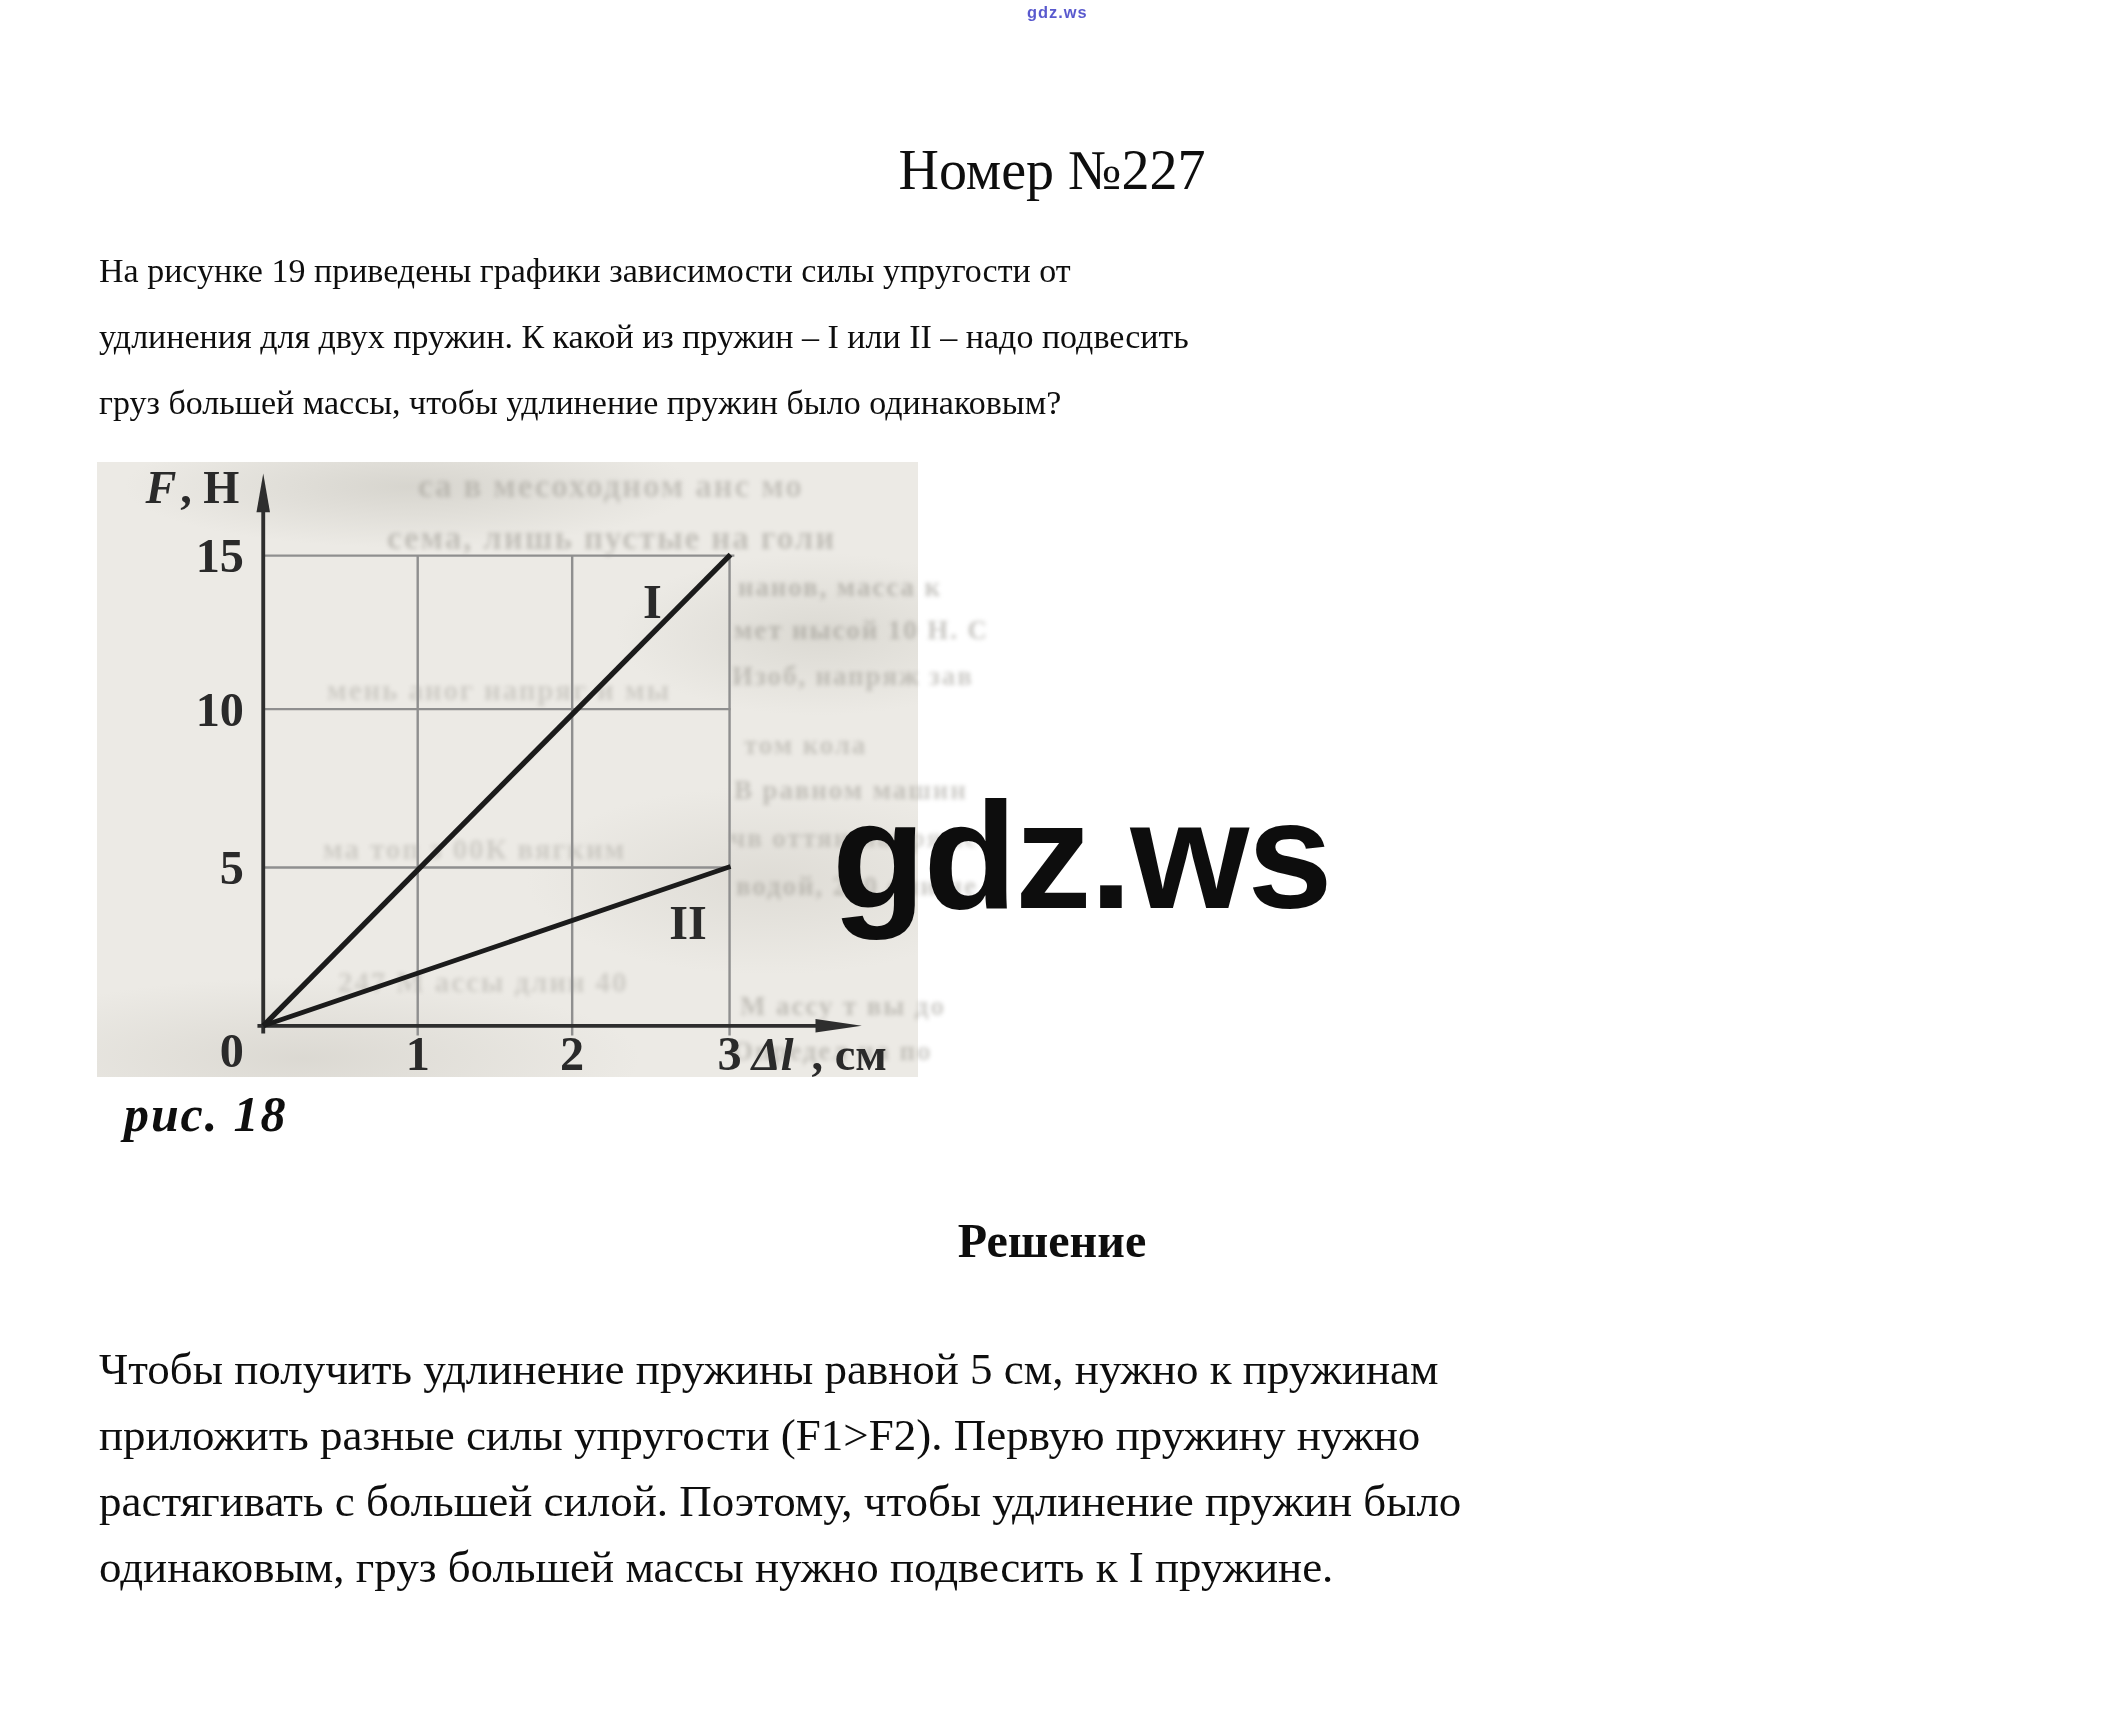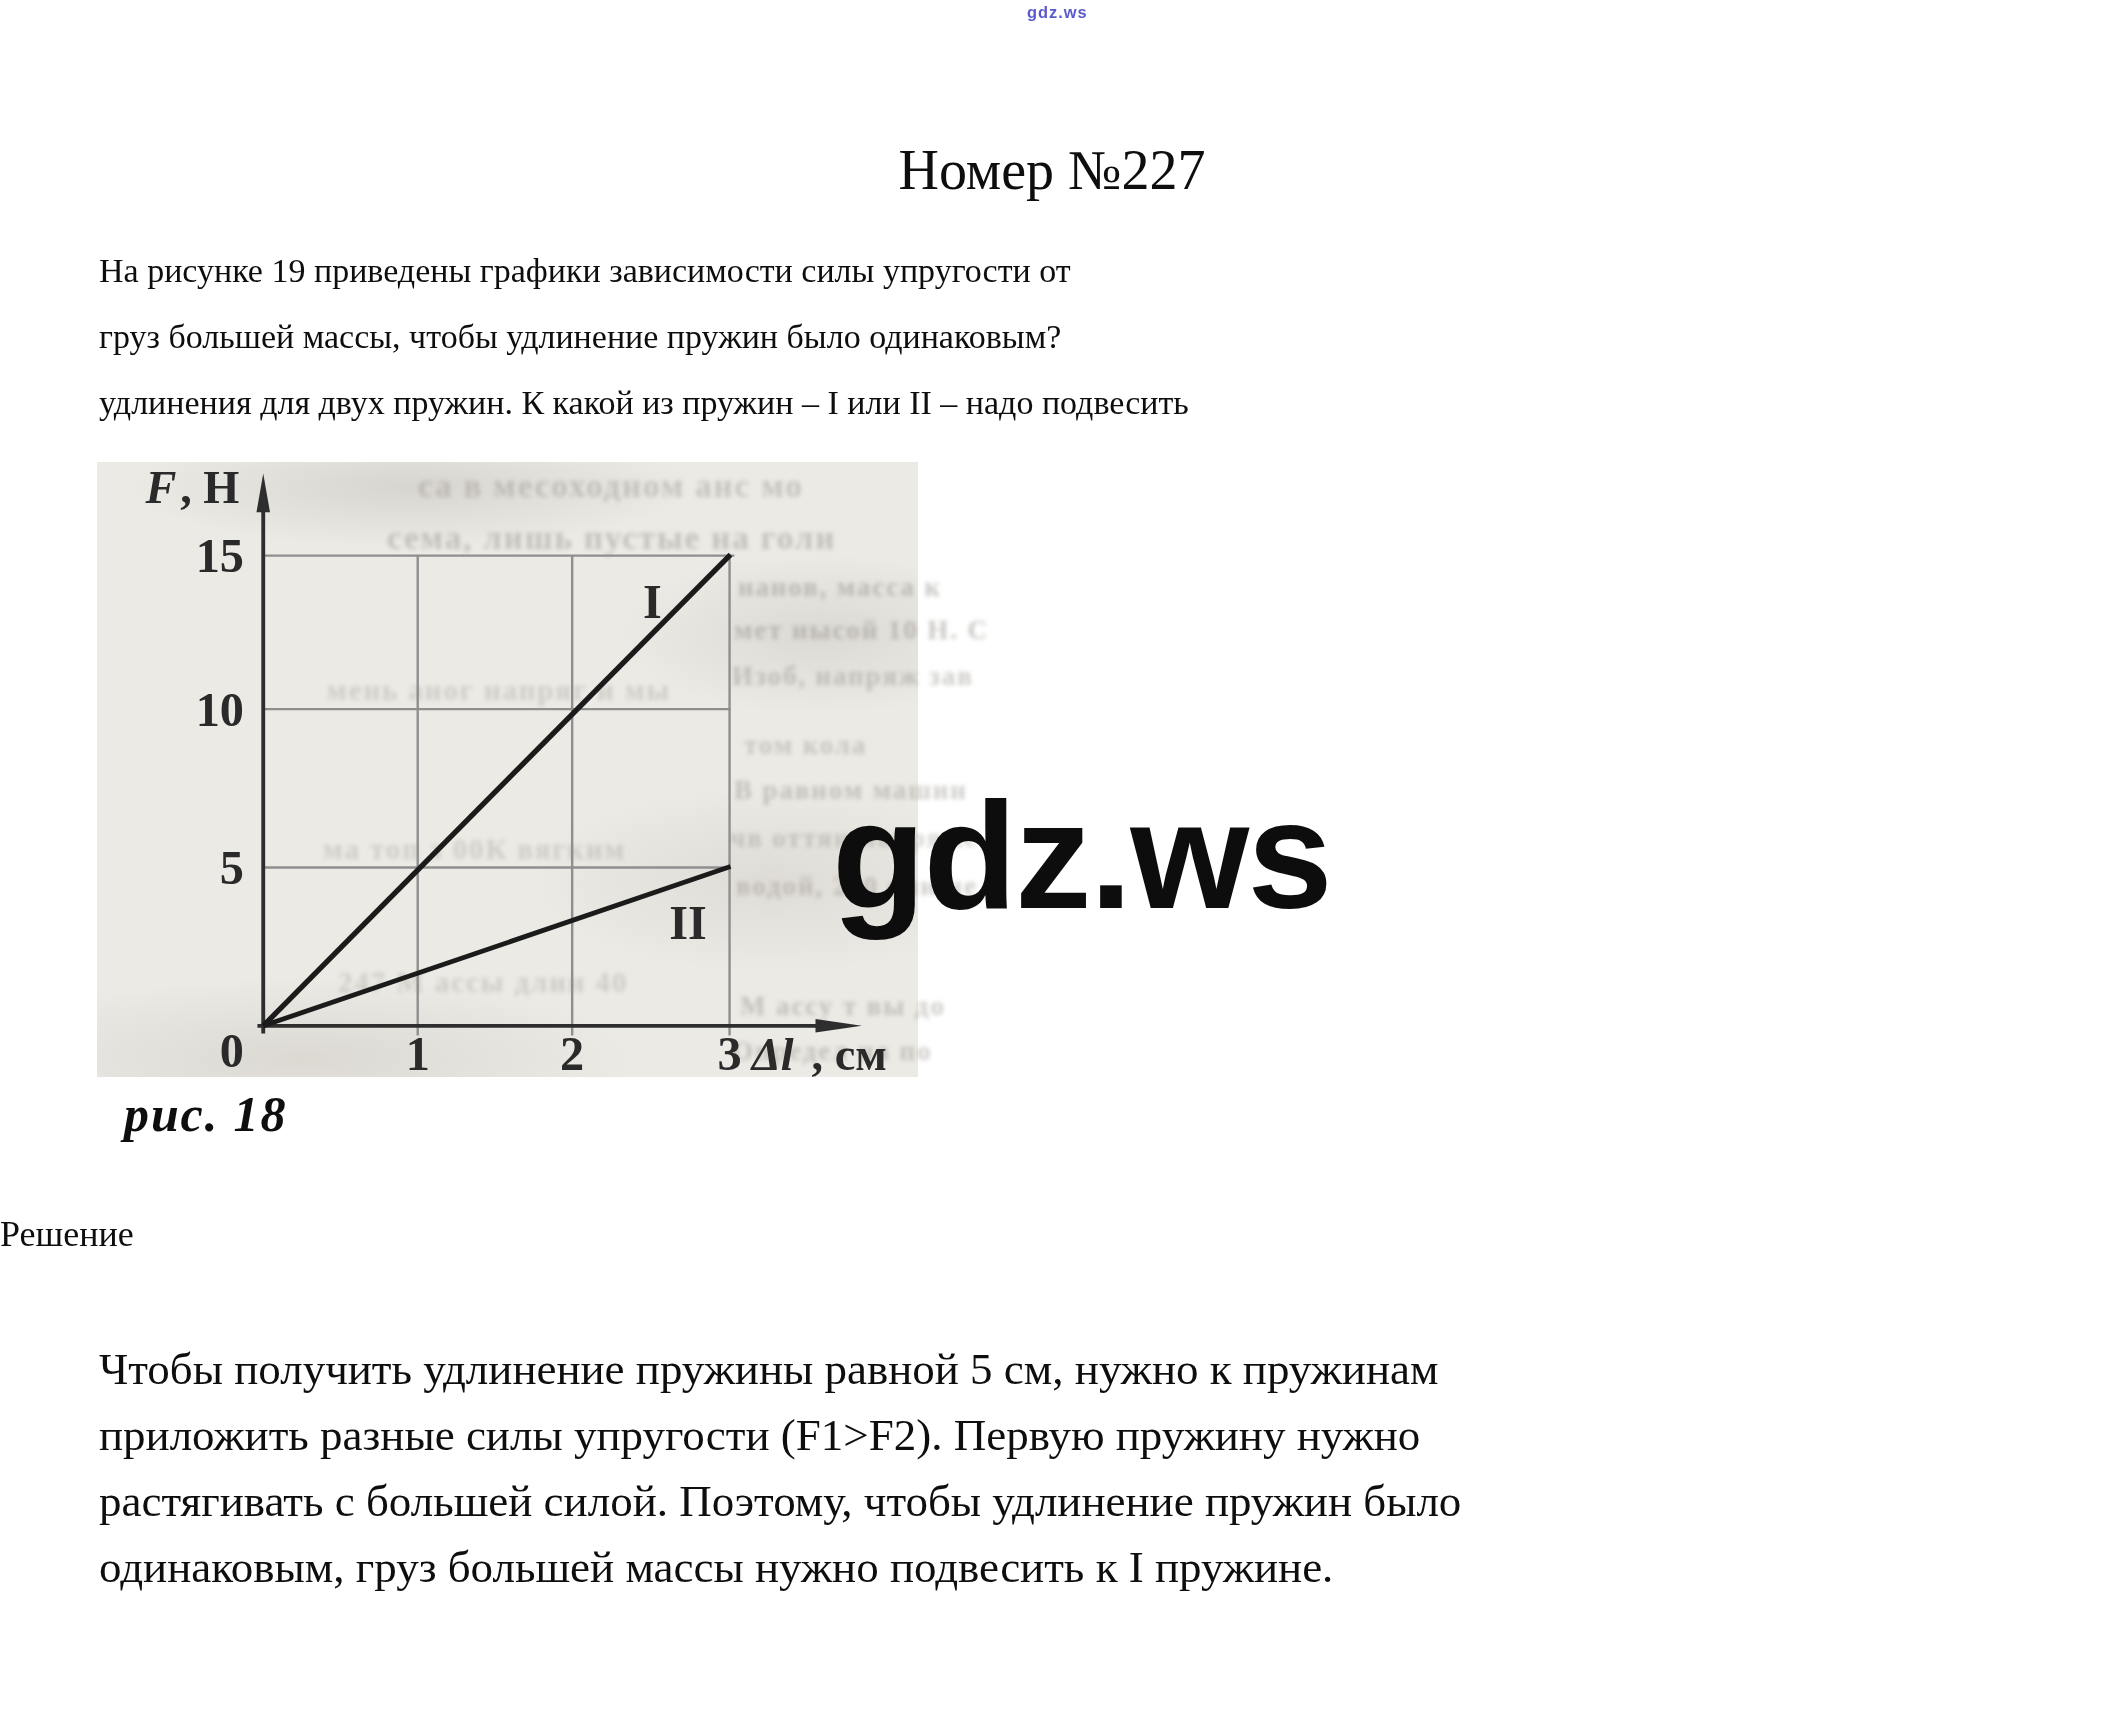--- a/index.html
+++ b/index.html
@@ -7,22 +7,22 @@
         font-family:"Liberation Serif", serif;color:#0e0e0e;}
   .nowrap{white-space:nowrap;}
 
   
   #wm-top{position:absolute;left:1027px;top:2.9px;font-family:"Liberation Sans",sans-serif;
           font-size:16.4px;font-weight:700;color:#3d3dc6;opacity:.85;letter-spacing:1px;}
 
   
   #title{position:absolute;left:0;top:138px;width:2104px;text-align:center;
          font-size:56px;font-weight:400;}
-  #sol-heading{position:absolute;left:0;top:1213px;width:2104px;
-         font-size:36px;font-weight:400;}
+  #sol-heading{position:absolute;left:0;top:1213px;width:2104px;text-align:center;
+         font-size:48px;font-weight:700;}
 
   
   #problem{position:absolute;left:99px;top:238px;font-size:34px;line-height:66px;}
   #solution{position:absolute;left:99px;top:1336px;font-size:45px;line-height:66px;}
 
   
   #figure{position:absolute;left:97px;top:462px;width:821px;height:615px;
     background:
       radial-gradient(406px 87px at 38% 4%, rgba(198,196,188,.55), transparent 70%),
       radial-gradient(290px 116px at 88% 28%, rgba(203,201,193,.5), transparent 70%),
@@ -47,22 +47,22 @@
 <body>
 
 <div id="page">
 
   <div id="wm-top">gdz.ws</div>
 
   <div id="title">Номер №227</div>
 
   <div id="problem">
     <div class="nowrap">На рисунке 19 приведены графики зависимости силы упругости от</div>
+    <div class="nowrap">удлинения для двух пружин. К какой из пружин – I или II – надо подвесить</div>
     <div class="nowrap">груз большей массы, чтобы удлинение пружин было одинаковым?</div>
-    <div class="nowrap">удлинения для двух пружин. К какой из пружин – I или II – надо подвесить</div>
   </div>
 
   <div id="figure">
 
     <span class="ghost" style="left:321px;top:5.8px;font-size:33px;opacity:.42">са в месоходном  анс мо</span>
     <span class="ghost" style="left:290px;top:58px;font-size:33px;opacity:.45">сема, лишь пустые на голи</span>
     <span class="ghost" style="left:641px;top:110px;font-size:27px;opacity:.5">нанов, масса  к</span>
     <span class="ghost" style="left:637px;top:153px;font-size:27px;opacity:.5">мет нысой 10 Н. С</span>
     <span class="ghost" style="left:635px;top:199px;font-size:27px;opacity:.45">Изоб, напряж зав</span>
     <span class="ghost" style="left:647px;top:268px;font-size:27px;opacity:.4">том кола</span>

